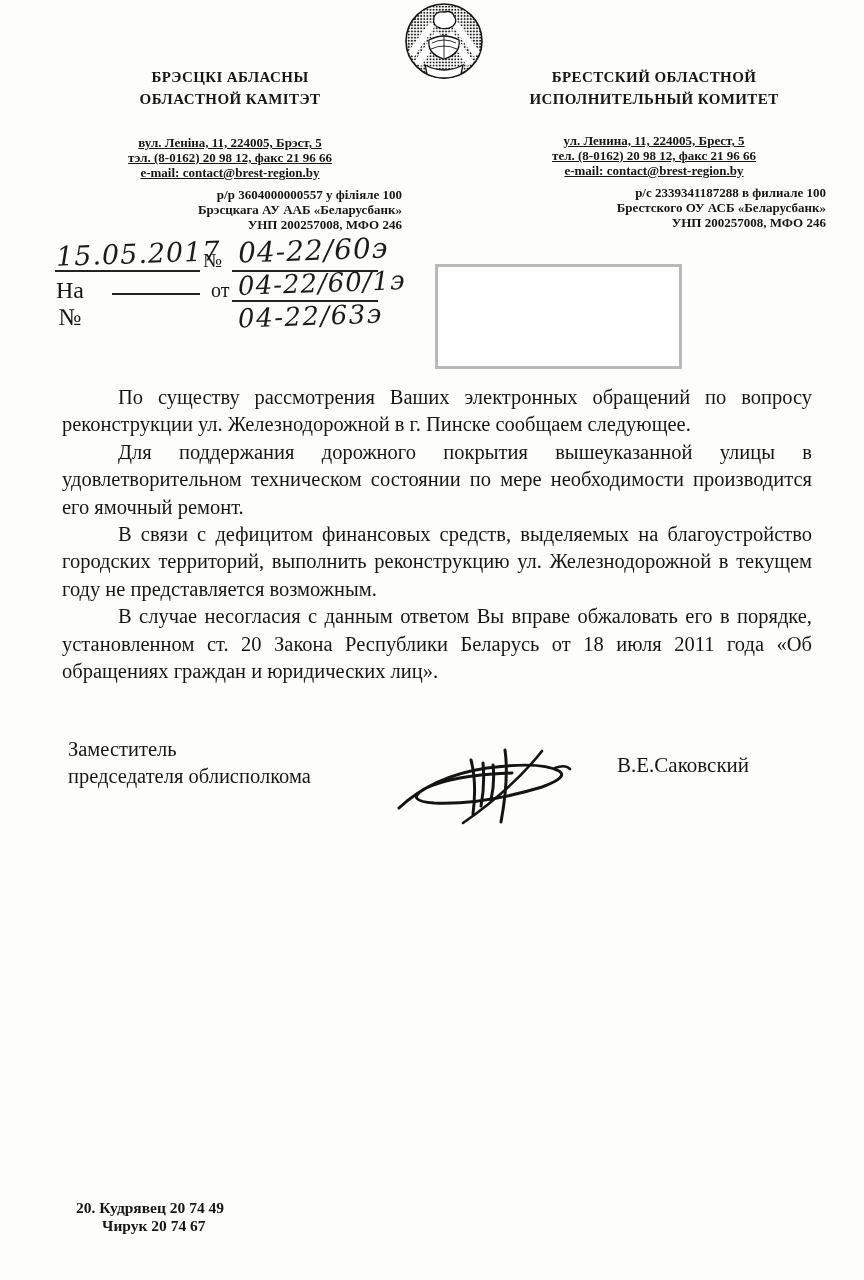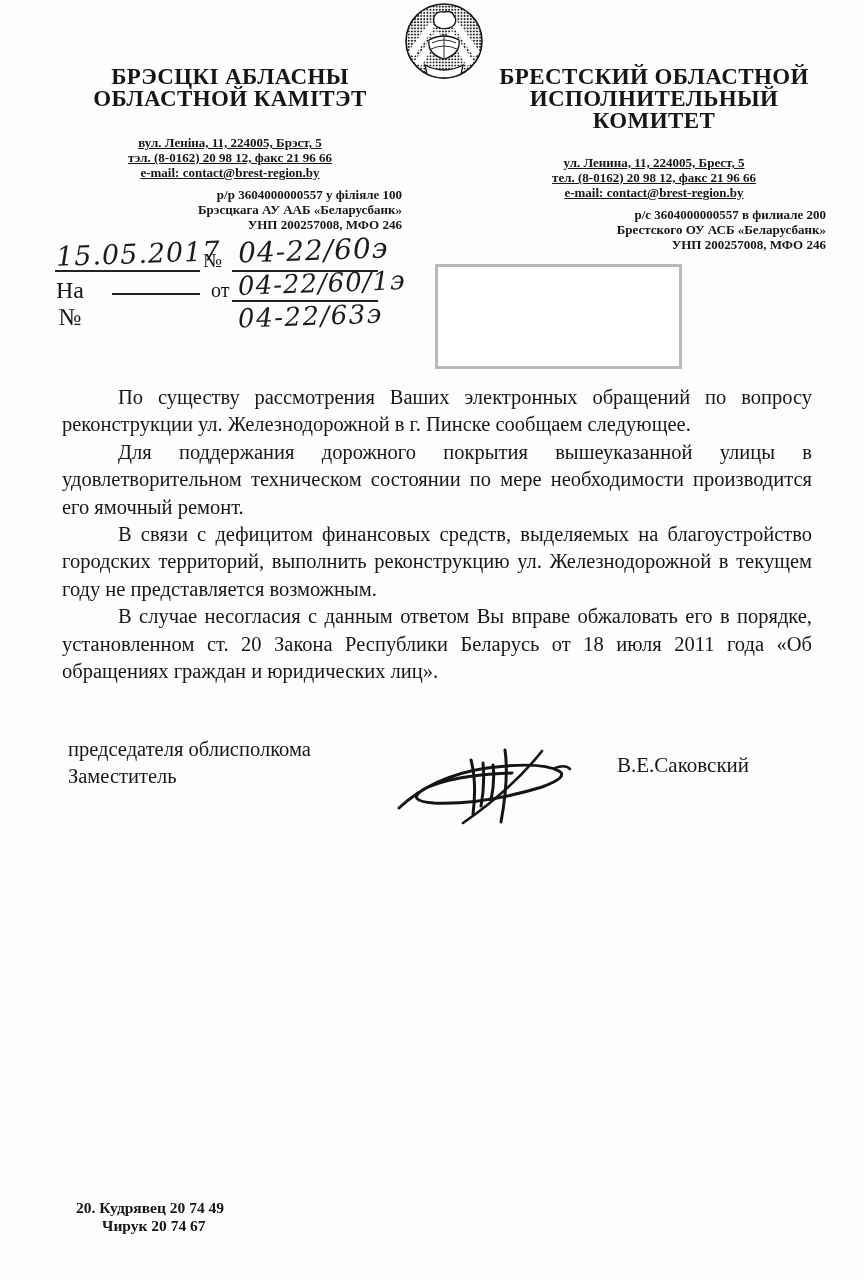--- a/index.html
+++ b/index.html
@@ -6,21 +6,21 @@
   .page{
     position:relative;width:864px;height:1280px;background:#fdfdfc;
     font-family:"Liberation Serif", serif;color:#161616;overflow:hidden;
   }
   
   .emblem{position:absolute;left:398px;top:2px;width:92px;height:82px;}
   
   .lh-col{position:absolute;top:66px;text-align:center;}
   .lh-left{left:58px;width:344px;}
   .lh-right{left:482px;width:344px;}
-  .lh-org{font-weight:bold;font-size:23px;line-height:22px;letter-spacing:0.4px;font-family:Liberation Serif, serif;}
+  .lh-org{font-weight:bold;font-size:15px;line-height:22px;letter-spacing:0.4px;font-family:Liberation Serif, serif;}
   .lh-addr{margin-top:26px;font-weight:bold;font-size:13px;line-height:14.8px;text-decoration:underline;}
   .lh-right .lh-addr{margin-top:24px;}
   .lh-bank{margin-top:8px;font-weight:bold;font-size:13px;line-height:14.8px;text-align:right;}
   
   .ref{position:absolute;left:0;top:0;}
   .handwrit{font-family:"DejaVu Serif", serif;font-style:italic;color:#1b1b1b;white-space:nowrap;}
   .ref-date{position:absolute;left:56px;top:238px;font-size:27px;transform:rotate(-2deg);letter-spacing:1px;}
   .ref-date-line{position:absolute;left:55px;top:270px;width:145px;border-bottom:2px solid #222;}
   .ref-no-label{position:absolute;left:203px;top:249px;font-size:20px;}
   .ref-no-value{position:absolute;left:238px;top:234px;font-size:28px;transform:rotate(-2deg);letter-spacing:1px;}
@@ -89,21 +89,21 @@
     <div class="lh-org">
       <div>БРЕСТСКИЙ ОБЛАСТНОЙ</div>
       <div>ИСПОЛНИТЕЛЬНЫЙ КОМИТЕТ</div>
     </div>
     <div class="lh-addr">
       <div>ул. Ленина, 11, 224005, Брест, 5</div>
       <div>тел. (8-0162) 20 98 12, факс 21 96 66</div>
       <div>e-mail: contact@brest-region.by</div>
     </div>
     <div class="lh-bank">
-      <div>р/с 3604000000557 в филиале 200</div>
+      <div>р/с 2339341187288 в филиале 100</div>
       <div>Брестского ОУ АСБ «Беларусбанк»</div>
       <div>УНП 200257008, МФО 246</div>
     </div>
   </div>
 
   <div class="ref">
     <span class="handwrit ref-date">15.05.2017</span>
     <span class="ref-date-line"></span>
     <span class="ref-no-label">№</span>
     <span class="handwrit ref-no-value">04-22/60э</span>
@@ -119,22 +119,22 @@
   <div class="addr-box"></div>
 
   <div class="body-text">
     <p>По существу рассмотрения Ваших электронных обращений по вопросу реконструкции ул. Железнодорожной в г. Пинске сообщаем следующее.</p>
     <p>Для поддержания дорожного покрытия вышеуказанной улицы в удовлетворительном техническом состоянии по мере необходимости производится его ямочный ремонт.</p>
     <p>В связи с дефицитом финансовых средств, выделяемых на благоустройство городских территорий, выполнить реконструкцию ул. Железнодорожной в текущем году не представляется возможным.</p>
     <p>В случае несогласия с данным ответом Вы вправе обжаловать его в порядке, установленном ст. 20 Закона Республики Беларусь от 18 июля 2011 года «Об обращениях граждан и юридических лиц».</p>
   </div>
 
   <div class="sig-position">
+    <div>Заместитель</div>
     <div>председателя облисполкома</div>
-    <div>Заместитель</div>
   </div>
   <div class="sig-scribble">
     <svg width="185" height="88" viewBox="0 0 185 88">
       <path d="M4,70 Q38,38 92,30 Q146,23 164,33 Q174,39 147,49 Q88,67 39,65 Q10,63 29,51 Q58,37 117,35" fill="none" stroke="#141414" stroke-width="3" stroke-linecap="round"></path>
       <path d="M76,22 Q82,45 78,76 M88,25 Q90,48 86,68 M98,27 Q100,44 96,62 M110,12 Q114,40 106,84" fill="none" stroke="#141414" stroke-width="3" stroke-linecap="round"></path>
       <path d="M147,13 Q118,50 68,85" fill="none" stroke="#141414" stroke-width="2.6" stroke-linecap="round"></path>
       <path d="M160,30 Q170,26 175,31" fill="none" stroke="#141414" stroke-width="2.6" stroke-linecap="round"></path>
     </svg>
   </div>
   <div class="sig-name">В.Е.Саковский</div>

